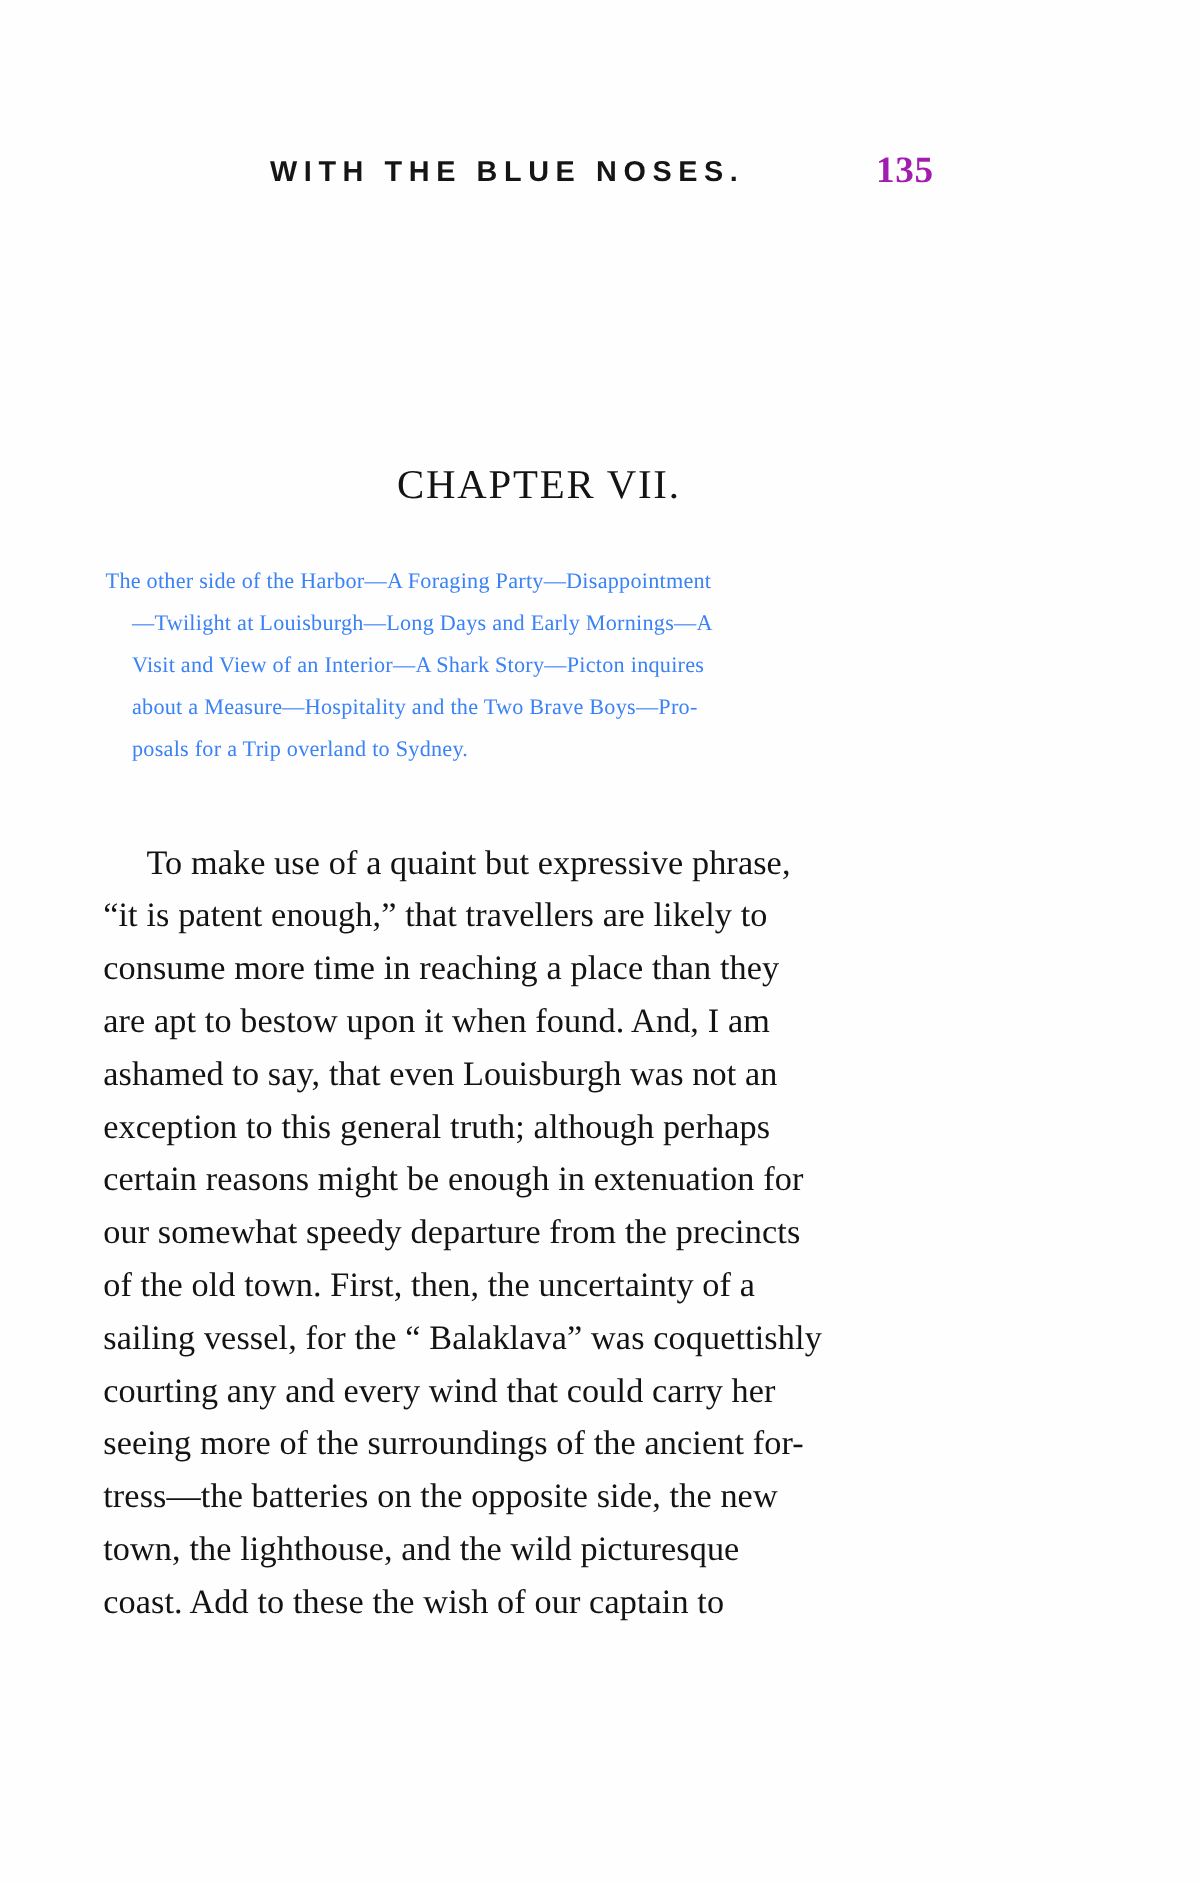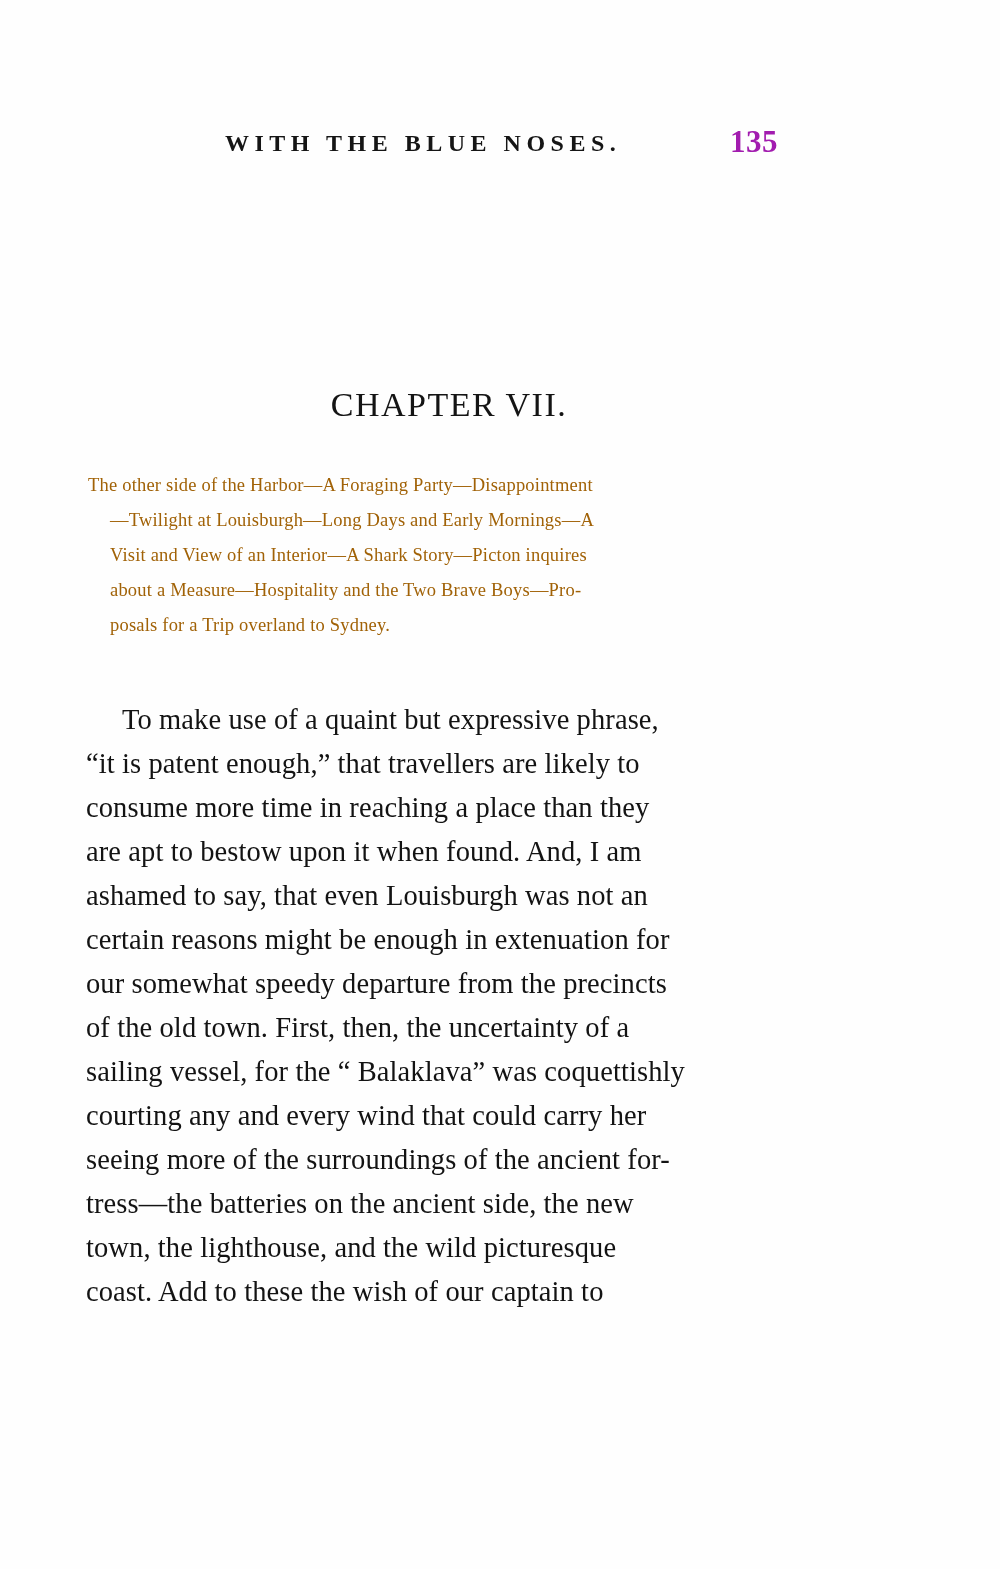--- a/index.html
+++ b/index.html
@@ -26,21 +26,21 @@
     position: absolute;
     top: 130px;
     left: 0;
     width: 1000px;
     height: 46px;
   }
   .running-title {
     position: absolute;
     left: 225px;
     top: 0;
-    font-family: Liberation Serif, serif;
+    font-family: Liberation Sans, sans-serif;
     font-size: 24px;
     letter-spacing: 5.5px;
     font-weight: 700;
     color: #151515;
     white-space: nowrap;
   }
   .page-number {
     position: absolute;
     left: 730px;
     top: -6px;
@@ -63,21 +63,21 @@
   }
   
   .synopsis {
     position: absolute;
     top: 468px;
     left: 88px;
     width: 700px;
     font-size: 18.5px;
     line-height: 35px;
     text-align: justify;
-    color: #a16207;
+    color: #3b82f6;
     letter-spacing: 0.2px;
   }
   .synopsis .line {
     display: block;
     white-space: nowrap;
   }
   .synopsis .line.indent {
     padding-left: 22px;
   }
   .synopsis .line.last {
@@ -122,24 +122,25 @@
     <span class="line indent">about a Measure—Hospitality and the Two Brave Boys—Pro-</span>
     <span class="line indent last">posals for a Trip overland to Sydney.</span>
   </div>
 
   <div class="body-text">
     <span class="bline first">To make use of a quaint but expressive phrase,</span>
     <span class="bline">“it is patent enough,” that travellers are likely to</span>
     <span class="bline">consume more time in reaching a place than they</span>
     <span class="bline">are apt to bestow upon it when found.   And, I am</span>
     <span class="bline">ashamed to say, that even Louisburgh was not an</span>
+    <span class="bline">exception to this general truth; although perhaps</span>
     <span class="bline">certain reasons might be enough in extenuation for</span>
     <span class="bline">our somewhat speedy departure from the precincts</span>
     <span class="bline">of the old town.   First, then, the uncertainty of a</span>
     <span class="bline">sailing vessel, for the “ Balaklava” was coquettishly</span>
     <span class="bline">courting any and every wind that could carry her</span>
     <span class="bline">seeing more of the surroundings of the ancient for-</span>
-    <span class="bline">tress—the batteries on the ancient side, the new</span>
+    <span class="bline">tress—the batteries on the opposite side, the new</span>
     <span class="bline">town, the lighthouse, and the wild picturesque</span>
     <span class="bline">coast.   Add to these the wish of our captain to</span>
   </div>
 
 </div>
 
 </body></html>

